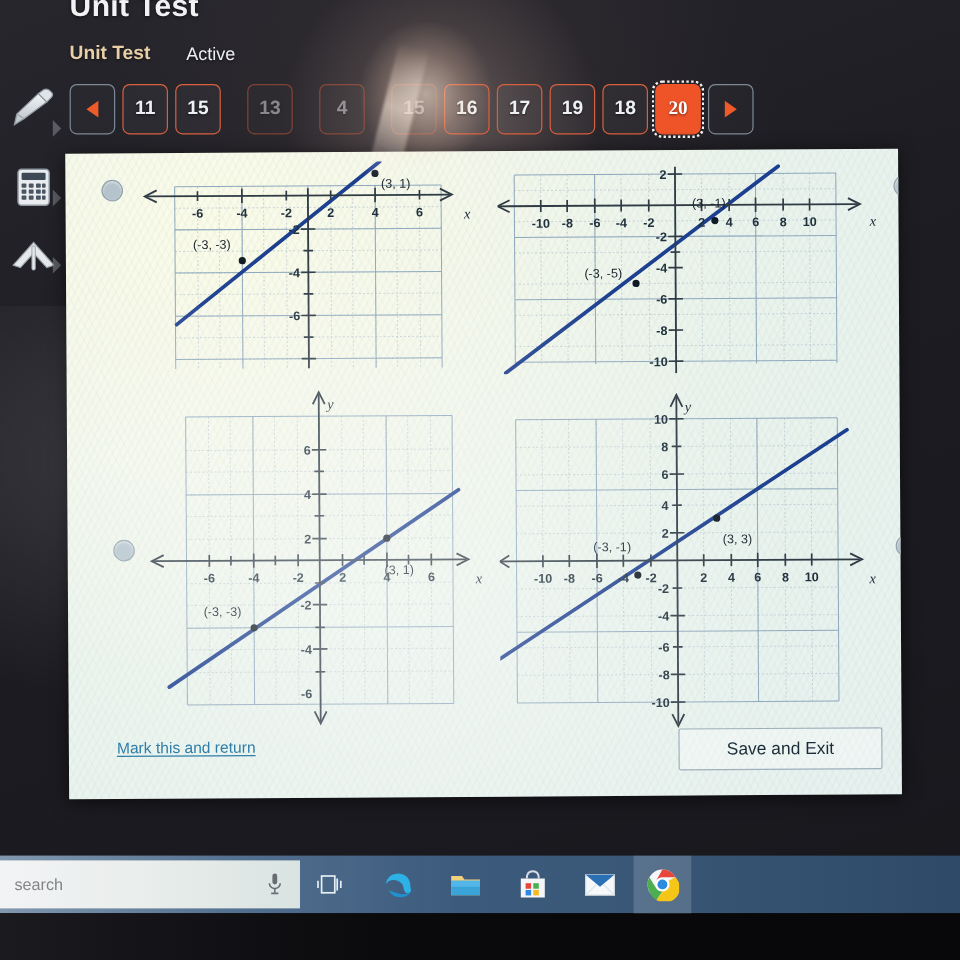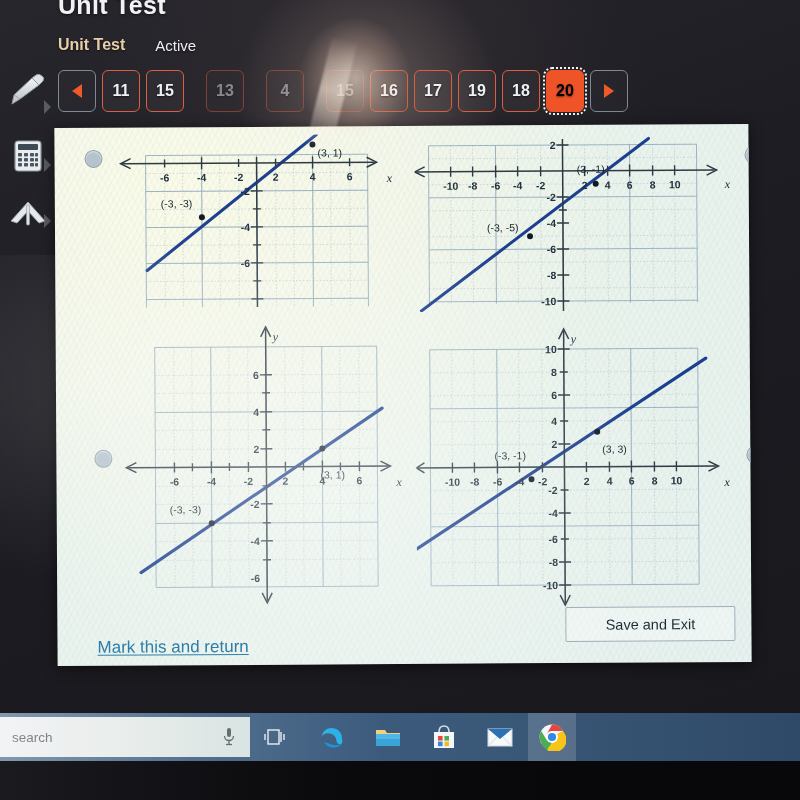--- a/index.html
+++ b/index.html
@@ -38,22 +38,22 @@
   #tool-protractor{top:130px;}
   .rail-notch{position:absolute;left:44px;width:0;height:0;border-left:7px solid #6d6d76;border-top:7px solid transparent;border-bottom:7px solid transparent;opacity:.75;}
 
   
   #pager{position:absolute;left:58px;top:70px;height:48px;display:flex;gap:6px;}
   .pg{width:38px;height:42px;border-radius:6px;display:flex;align-items:center;justify-content:center;
       font-size:16px;font-weight:bold;color:#eef1f4;box-sizing:border-box;
       border:1.6px solid #d9603f;background:rgba(255,255,255,.035);
       text-shadow:0 1px 2px rgba(0,0,0,.55);}
   .pg.nav{border:1.6px solid #7d8a95;background:rgba(255,255,255,.02);}
-  .pg.current{background:#ef5429;border:1.6px solid #ef5429;color:#000000;
-      outline:2px dotted #f7f2ee;outline-offset:1px;}
+  .pg.current{background:#ef5429;border:1.6px solid #ef5429;color:#ffffff;
+      outline:2px dotted #f7f2ee;outline-offset:1px;font-family:Liberation Serif, serif;}
   .tri{width:0;height:0;border-top:7px solid transparent;border-bottom:7px solid transparent;}
   .tri.left{border-right:10px solid #ef5a2a;}
   .tri.right{border-left:10px solid #ef5a2a;}
   .washed{opacity:.48;margin-left:16px;}
 
   
   #content-card{position:absolute;left:56px;top:126px;width:694px;height:538px;
      background:
        radial-gradient(ellipse at 18% 12%, #fbfbe8 0%, #f4f7ea 28%, #eaf3ec 55%, #e7f1ef 100%);
      box-shadow:0 2px 14px rgba(0,0,0,.55);
@@ -84,21 +84,21 @@
   .gridmaj{stroke:#8fa8bc;stroke-width:.85;}
   .gridmin{stroke:#a9bccb;stroke-width:.5;stroke-dasharray:1.6 1.8;}
   .tick{stroke:#2e3a44;stroke-width:1.4;}
   .lbl{fill:#20303c;font-family:"Liberation Sans",sans-serif;font-size:10.5px;font-weight:bold;}
   .lbl-it{fill:#20303c;font-family:"Liberation Serif",serif;font-size:12px;font-style:italic;}
   .ptlbl{fill:#16222c;font-family:"Liberation Sans",sans-serif;font-size:10.5px;}
   .lineplot{stroke:#1d3f8f;stroke-width:3.1;fill:none;stroke-linecap:round;}
   .dot{fill:#101a24;}
 
   
-  #mark-return{position:absolute;left:40px;top:510px;color:#2f7ea8;font-size:17px;
+  #mark-return{position:absolute;left:40px;top:488px;color:#2f7ea8;font-size:13px;
      text-decoration:underline;text-underline-offset:2px;}
   #save-exit{position:absolute;left:508px;top:482px;width:168px;height:33px;
      border:1px solid #9fb0ba;background:rgba(255,255,255,.30);border-radius:2px;
      display:flex;align-items:center;justify-content:center;color:#1d2d38;font-size:14.5px;}
   #next-btn{position:absolute;left:694px;top:482px;width:92px;height:33px;border-radius:4px;
      background:#76cde2;border:1px solid #5fb9d0;display:flex;align-items:center;
      padding-left:12px;color:#fff;font-size:14.5px;font-weight:bold;}
 
   
   #taskbar{position:absolute;left:0;top:713px;width:800px;height:48px;

